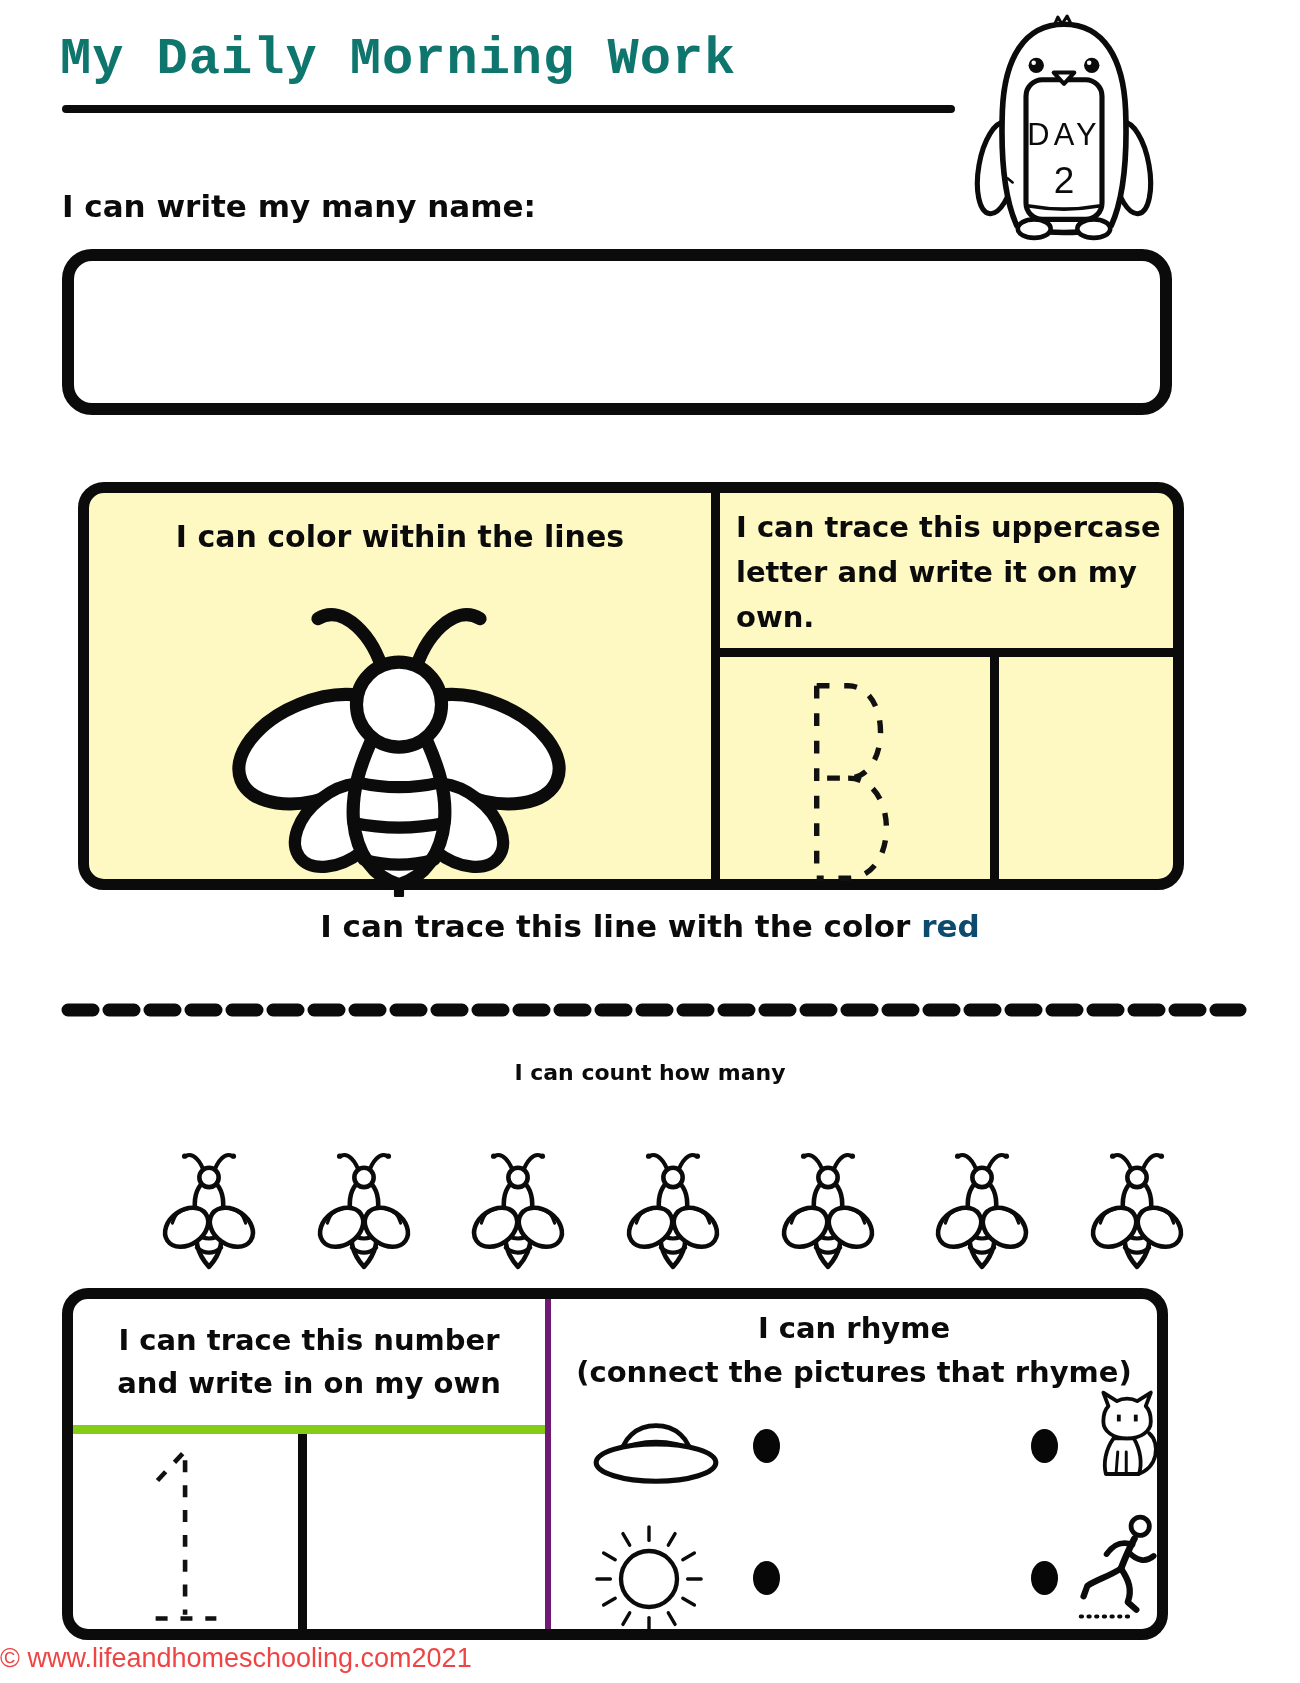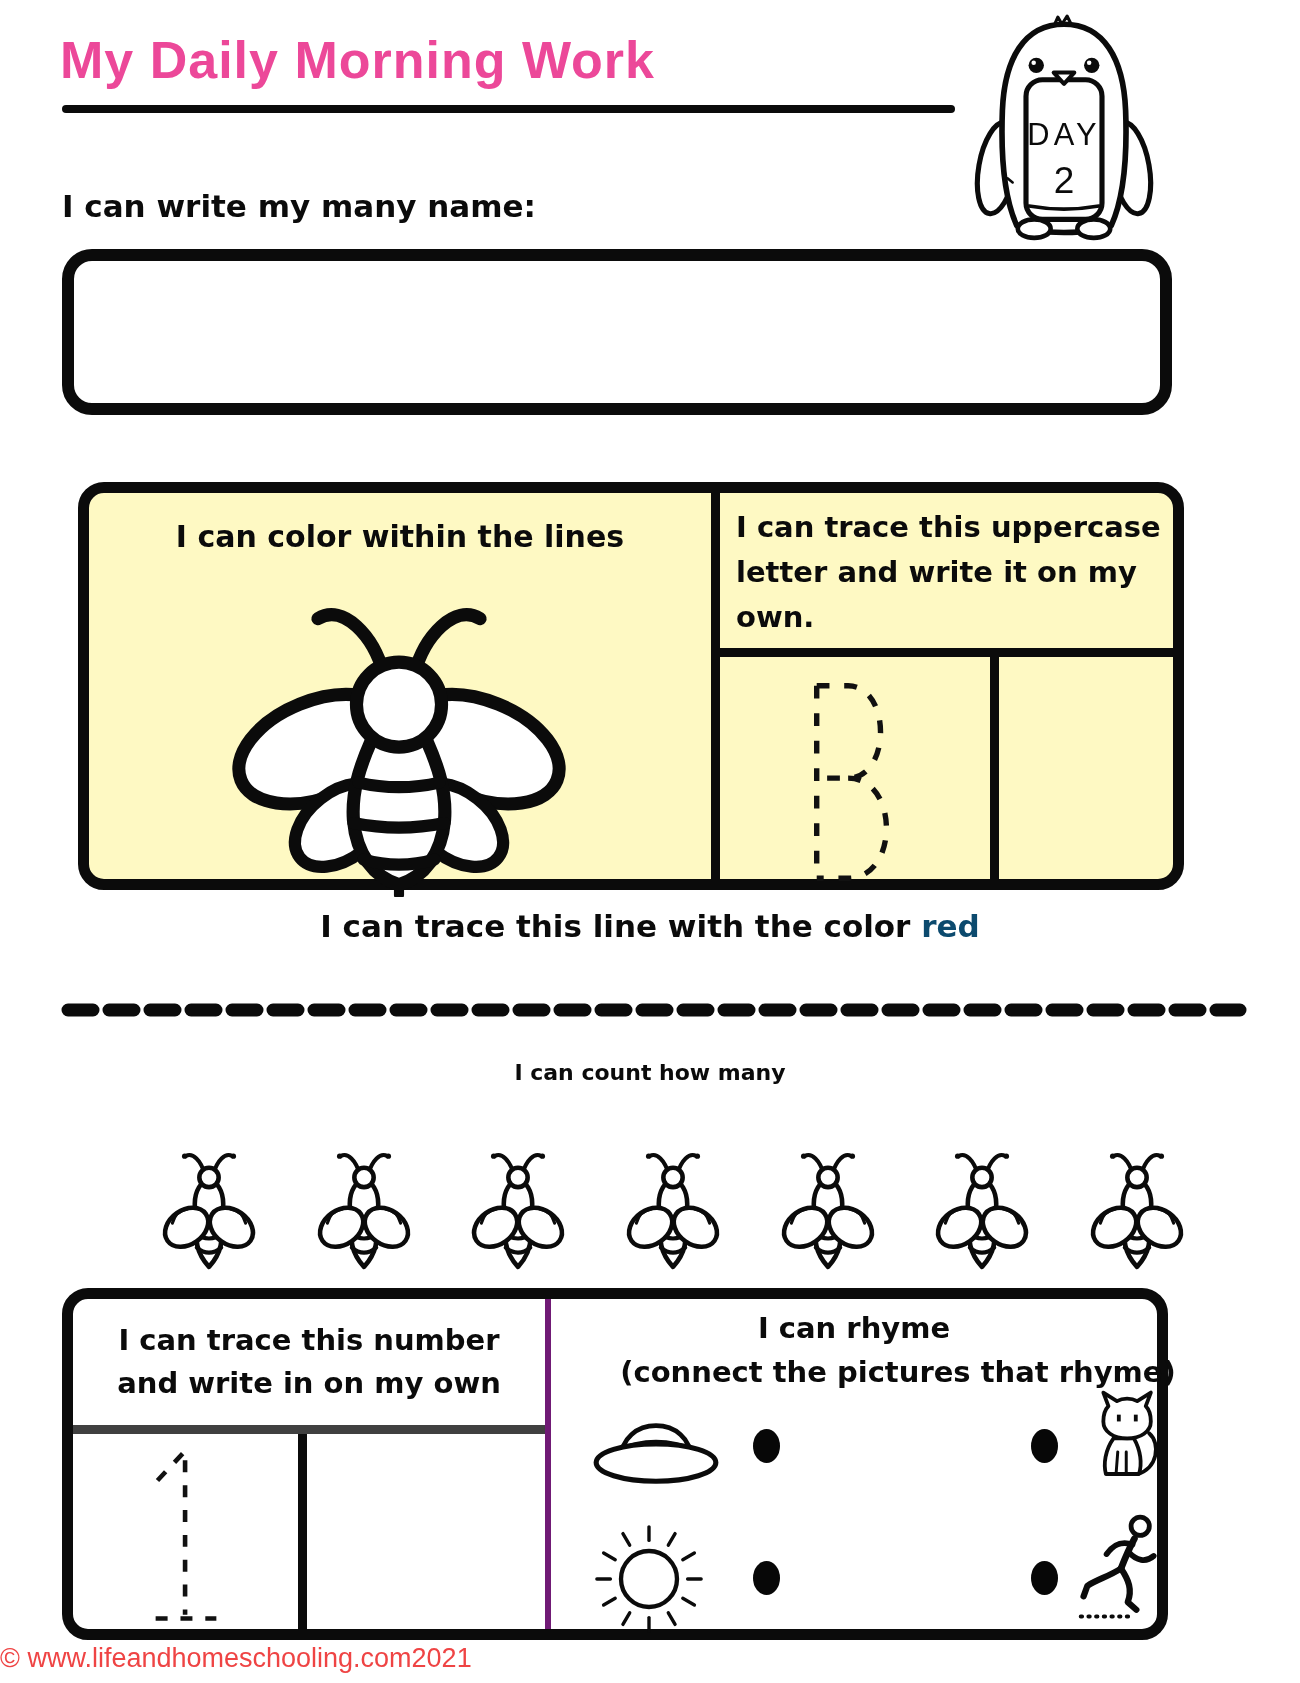--- a/index.html
+++ b/index.html
@@ -1,48 +1,48 @@
 <!DOCTYPE html>
 <html><head>
 <meta charset="utf-8">
 <style>
   html,body{margin:0;padding:0;background:#ffffff;}
   #page{position:relative;width:1300px;height:1683px;background:#fff;overflow:hidden;
         font-family:"DejaVu Sans",sans-serif;color:#0b0b0b;}
   .abs{position:absolute;}
   .prompt{font-weight:bold;color:#0b0b0b;}
-  #title{left:60px;top:30px;font-family:Liberation Sans, sans-serif;font-weight:900;
-         font-size:52px;letter-spacing:1px;color:#ec4899;}
+  #title{left:60px;top:30px;font-family:Liberation Mono, monospace;font-weight:900;
+         font-size:52px;letter-spacing:1px;color:#0f766e;}
   #title-underline{left:62px;top:105px;width:893px;height:8px;background:#0b0b0b;border-radius:4px;}
   #penguin{left:966px;top:14px;}
   #name-prompt{left:62px;top:188px;font-size:31px;}
   #name-box{left:62px;top:249px;width:1086px;height:142px;border:12px solid #0b0b0b;border-radius:30px;background:#fff;}
   #main-box{left:78px;top:482px;width:1084px;height:386px;border:11px solid #0b0b0b;border-radius:26px;background:#fef9c3;display:flex;}
   #color-panel{position:relative;width:622px;flex:0 0 622px;}
   #color-prompt{width:100%;text-align:center;margin-top:26px;font-size:30px;}
   #big-bee{position:absolute;left:130px;top:82px;}
   #letter-panel{position:relative;flex:1 1 auto;border-left:9px solid #0b0b0b;display:flex;flex-direction:column;}
   #letter-header{padding:12px 8px 8px 16px;font-size:29px;line-height:1.55;border-bottom:9px solid #0b0b0b;}
   #letter-cells{flex:1 1 auto;display:flex;}
   #letter-cell-trace{flex:0 0 270px;border-right:9px solid #0b0b0b;display:flex;justify-content:center;}
   #letter-cell-write{flex:1 1 auto;}
   #line-trace-prompt{left:0;top:908px;width:1300px;text-align:center;font-size:31px;}
   #trace-line{left:52px;top:1000px;}
   #count-prompt{left:0;top:1060px;width:1300px;text-align:center;font-size:22px;}
   #bee-row{left:160px;top:1148px;width:1026px;height:124px;display:flex;justify-content:space-between;}
   #bottom-box{left:62px;top:1288px;width:1084px;height:330px;border:11px solid #0b0b0b;border-radius:26px;background:#fff;display:flex;}
   #number-panel{flex:0 0 472px;display:flex;flex-direction:column;}
-  #number-header{height:126px;border-bottom:9px solid #404040;display:flex;flex-direction:column;justify-content:center;
+  #number-header{height:126px;border-bottom:9px solid #84cc16;display:flex;flex-direction:column;justify-content:center;
                  text-align:center;font-size:29px;line-height:1.5;}
   #number-cells{flex:1 1 auto;display:flex;}
   #number-cell-trace{flex:0 0 225px;border-right:9px solid #0b0b0b;display:flex;justify-content:center;}
   #number-cell-write{flex:1 1 auto;}
   #rhyme-panel{position:relative;flex:1 1 auto;border-left:6px solid #701a75;}
   #rhyme-prompt-1{width:100%;text-align:center;margin-top:12px;font-size:29px;}
-  #rhyme-prompt-2{width:100%;text-align:center;margin-top:10px;font-size:29px;padding-left:44px;}
+  #rhyme-prompt-2{width:100%;text-align:center;margin-top:10px;font-size:29px;}
   .dot{position:absolute;width:27px;height:34px;background:#070707;border-radius:50%;}
   #footer{left:0;top:1643px;width:1256px;
           font-family:"Liberation Sans",sans-serif;font-size:27px;color:#ef4444;}
   svg{display:block;}
 </style>
 </head>
 <body>
 
 <div id="page">
 

